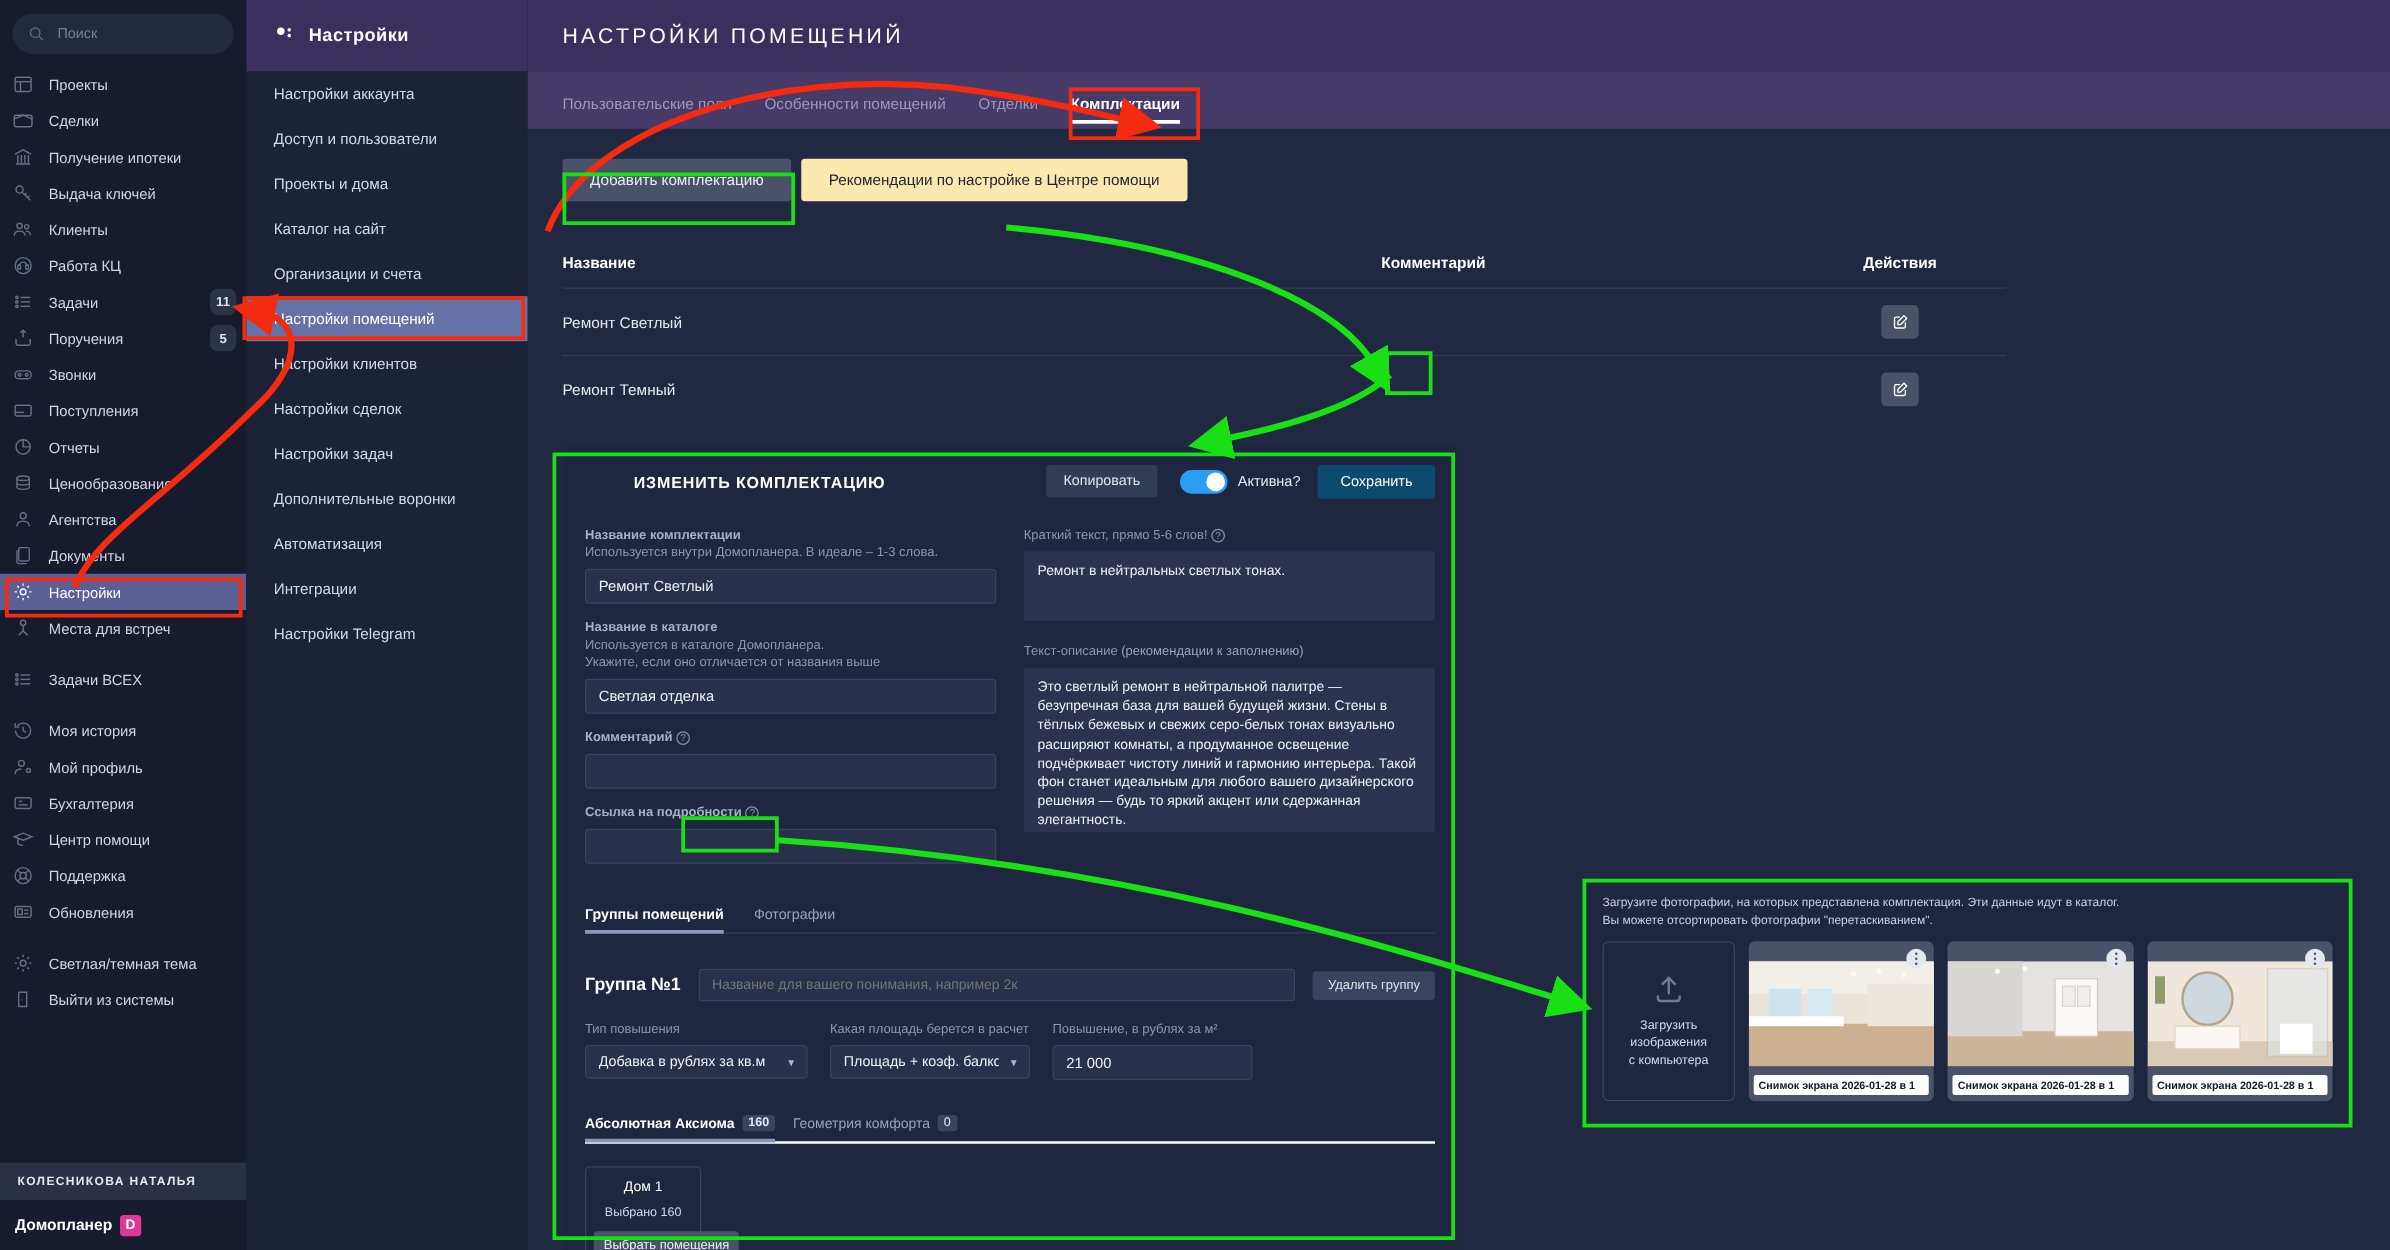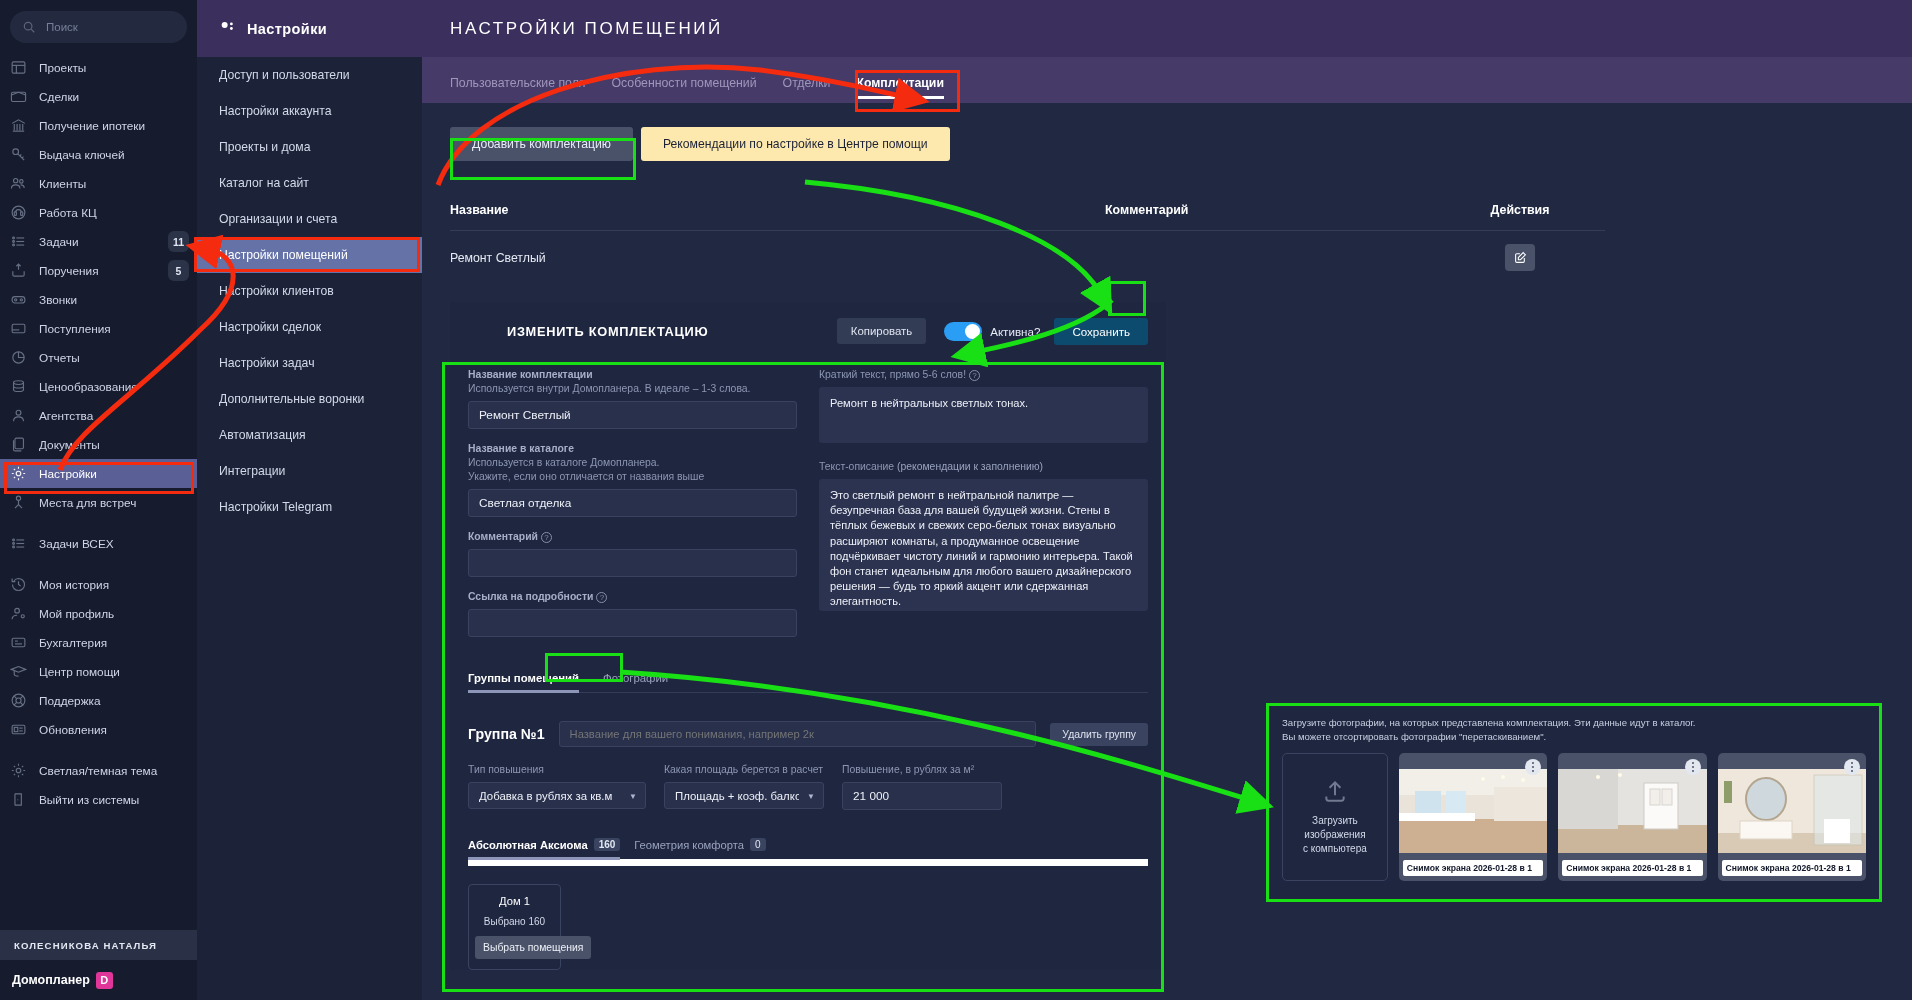--- a/index.html
+++ b/index.html
@@ -142,21 +142,21 @@
 
   .fieldsrow { display: flex; gap: 18px; margin-top: 16px; }
   .fsel { position: relative; }
   .sel {
     height: 27px; background: #28304c; border: 1px solid #39425f; border-radius: 3px;
     color: #eef1f8; font-size: 11.4px; padding: 0 24px 0 10px; margin-top: 5px;
     font-family: inherit; appearance: none; width: 100%;
   }
   .selarrow { position: absolute; right: 9px; bottom: 9px; color: #aeb6cc; font-size: 8px; pointer-events: none; }
 
-  .ep-tabs2 { display: flex; gap: 0; margin-top: 22px; border-bottom: 7px solid #ffffff; align-items: center; }
+  .ep-tabs2 { display: flex; gap: 0; margin-top: 22px; border-bottom: 2px solid #ffffff; align-items: center; }
   .eptab2 { color: #9aa3bd; font-size: 11.2px; padding: 6px 14px 8px 0; cursor: pointer; position: relative; display: flex; align-items: center; gap: 6px; }
   .eptab2.active { color: #ffffff; font-weight: bold; }
   .eptab2.active::after { content:""; position:absolute; left:0; right:14px; bottom:-1px; height:3px; background:#8d95b8; }
   .cnt { background: #3a4460; border-radius: 3px; font-size: 10px; padding: 1px 5px; color: #e2e7f3; }
 
   .housecard {
     margin-top: 18px; width: 93px; border: 1px solid #3a4460; border-radius: 4px;
     padding: 10px 6px; text-align: center;
   }
   .housecard .hn { color: #ffffff; font-size: 11.2px; margin-bottom: 9px; }
@@ -436,24 +436,24 @@
   <div class="subnav">
     <div class="subnav-head">
       <svg class="gico" viewBox="0 0 24 24" fill="#ffffff">
           <circle cx="8" cy="7" r="4.2"></circle>
           <circle cx="17.5" cy="5.5" r="2"></circle>
           <circle cx="17.5" cy="12" r="2"></circle>
         </svg>
       <span>Настройки</span>
     </div>
     <div class="subitem">
+        <span>Настройки аккаунта</span>
+      </div>
+    <div class="subitem">
         <span>Доступ и пользователи</span>
-      </div>
-    <div class="subitem">
-        <span>Настройки аккаунта</span>
       </div>
     <div class="subitem">
         <span>Проекты и дома</span>
       </div>
     <div class="subitem">
         <span>Каталог на сайт</span>
       </div>
     <div class="subitem">
         <span>Организации и счета</span>
       </div>
@@ -515,20 +515,32 @@
             <td></td>
             <td class="c3">
               <button class="iconbtn">
                 <svg width="13" height="13" viewBox="0 0 24 24" fill="none" stroke="#ffffff" stroke-width="2">
                     <path d="M19 13v6a2 2 0 01-2 2H5a2 2 0 01-2-2V7a2 2 0 012-2h6"></path>
                     <path d="M17 3l4 4-9 9h-4v-4z"></path>
                   </svg>
               </button>
             </td>
           </tr>
+          <tr>
+            <td>Ремонт Темный</td>
+            <td></td>
+            <td class="c3">
+              <button class="iconbtn">
+                <svg width="13" height="13" viewBox="0 0 24 24" fill="none" stroke="#ffffff" stroke-width="2">
+                    <path d="M19 13v6a2 2 0 01-2 2H5a2 2 0 01-2-2V7a2 2 0 012-2h6"></path>
+                    <path d="M17 3l4 4-9 9h-4v-4z"></path>
+                  </svg>
+              </button>
+            </td>
+          </tr>
         </tbody>
       </table>
 
       <div class="editpanel">
         <div class="ep-head">
           <span class="ep-title">ИЗМЕНИТЬ КОМПЛЕКТАЦИЮ</span>
           <button class="btn-copy">Копировать</button>
           <div class="toggle-wrap">
             <div class="toggle">
                 <span class="knob"></span>

